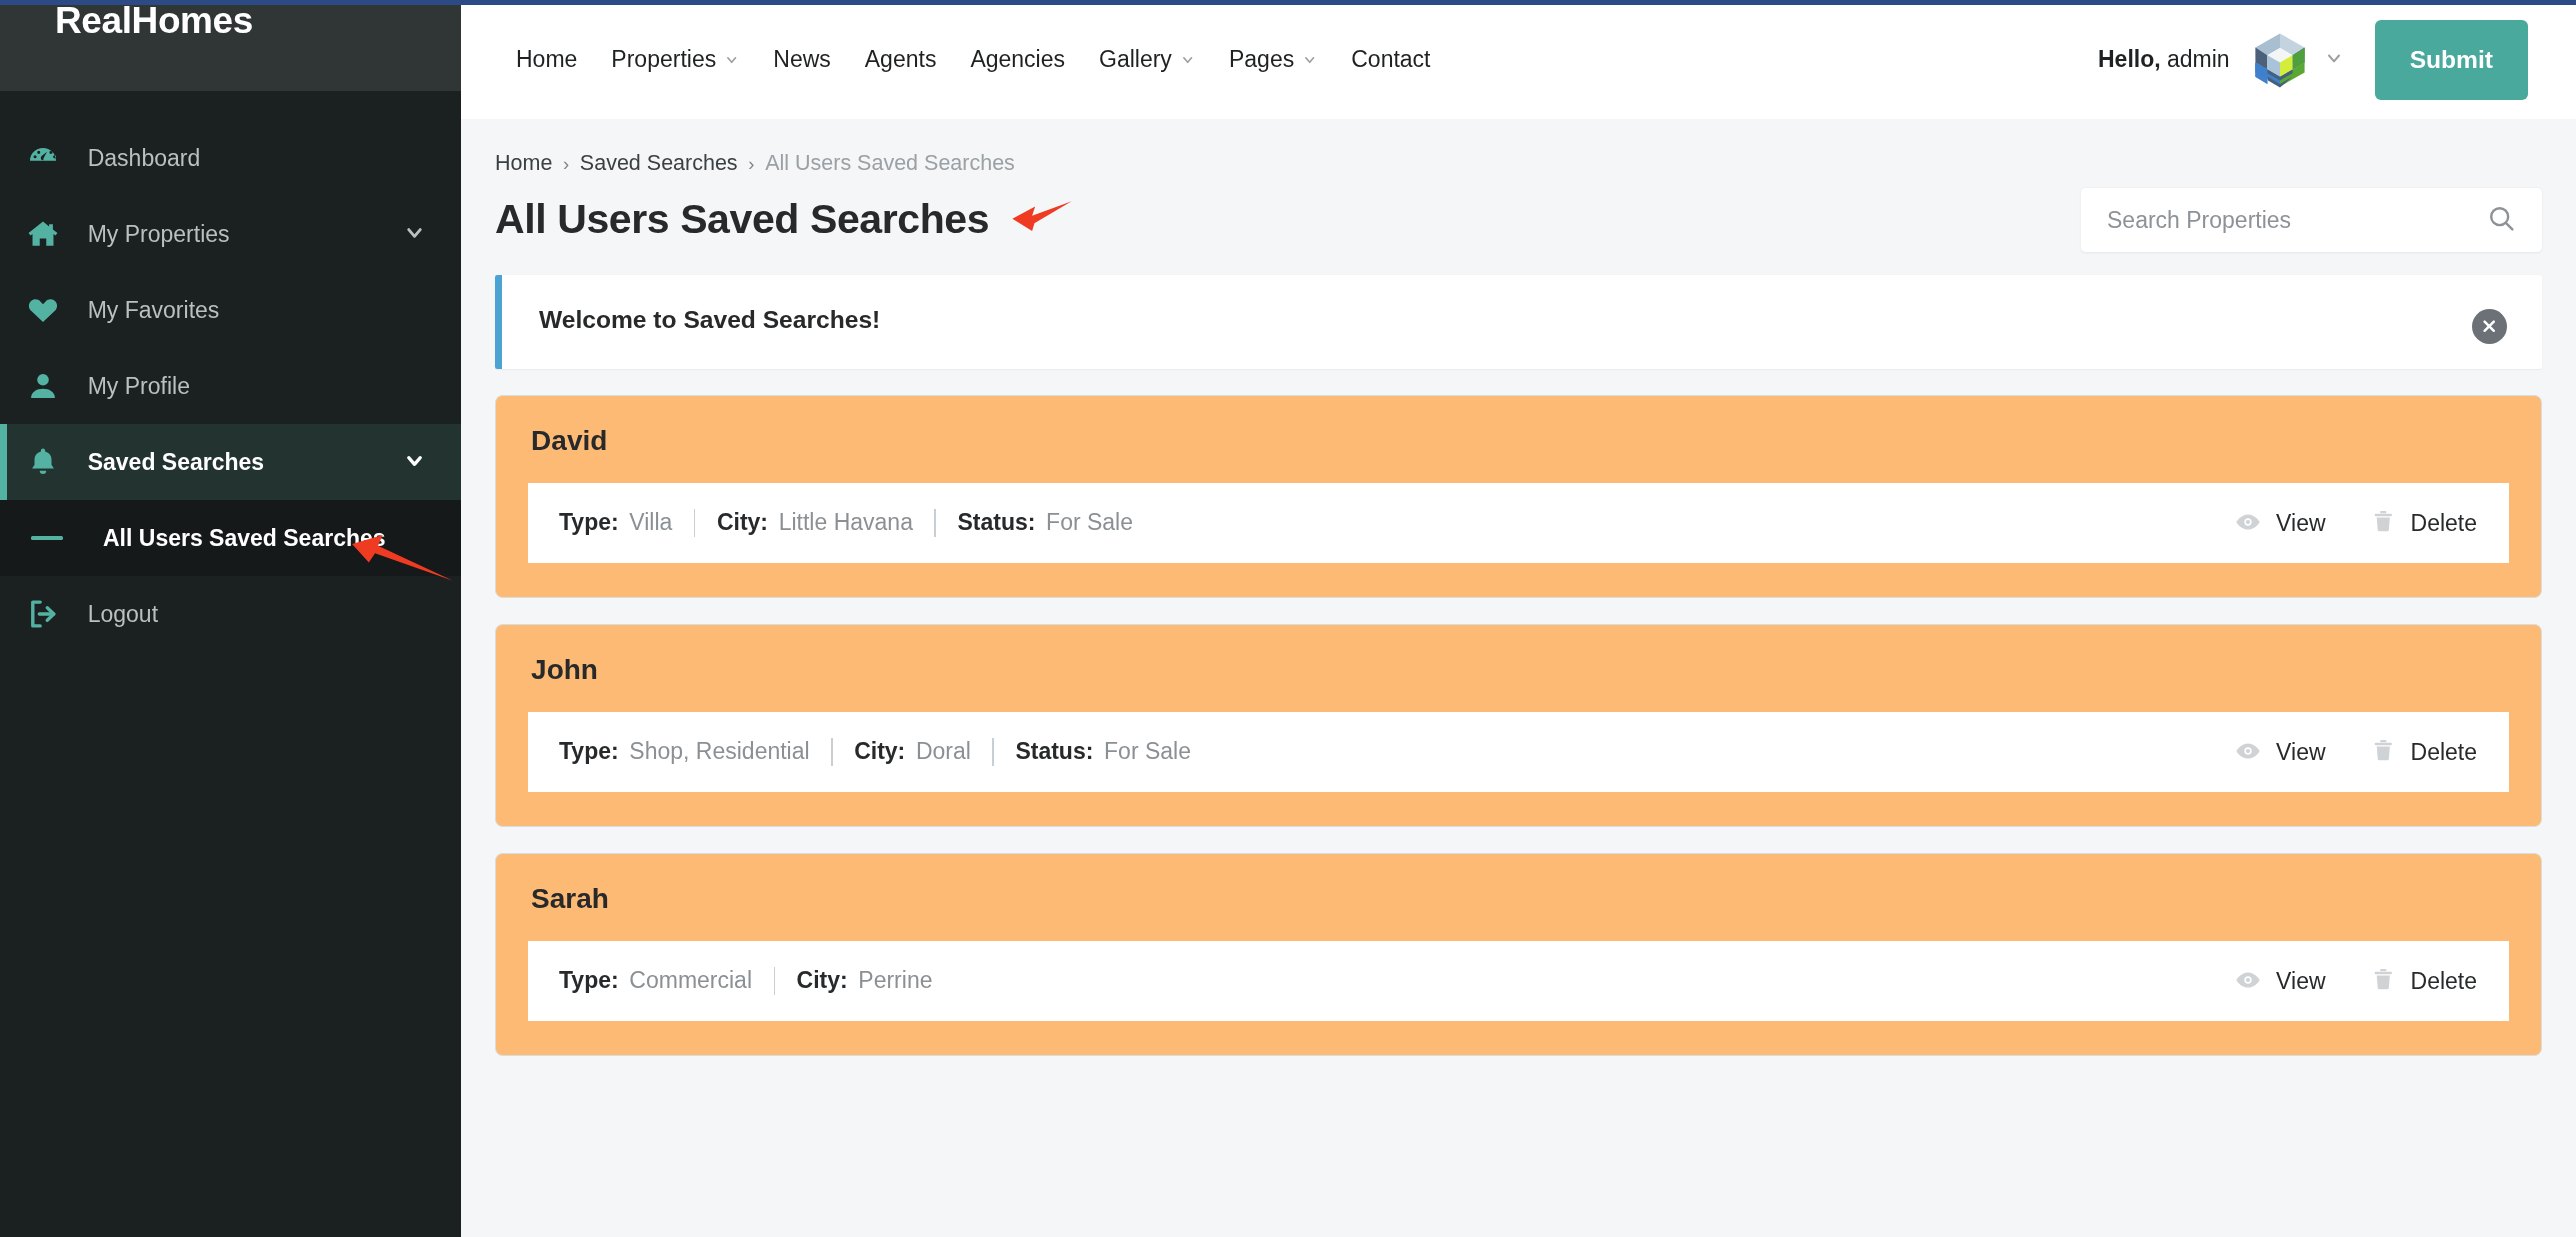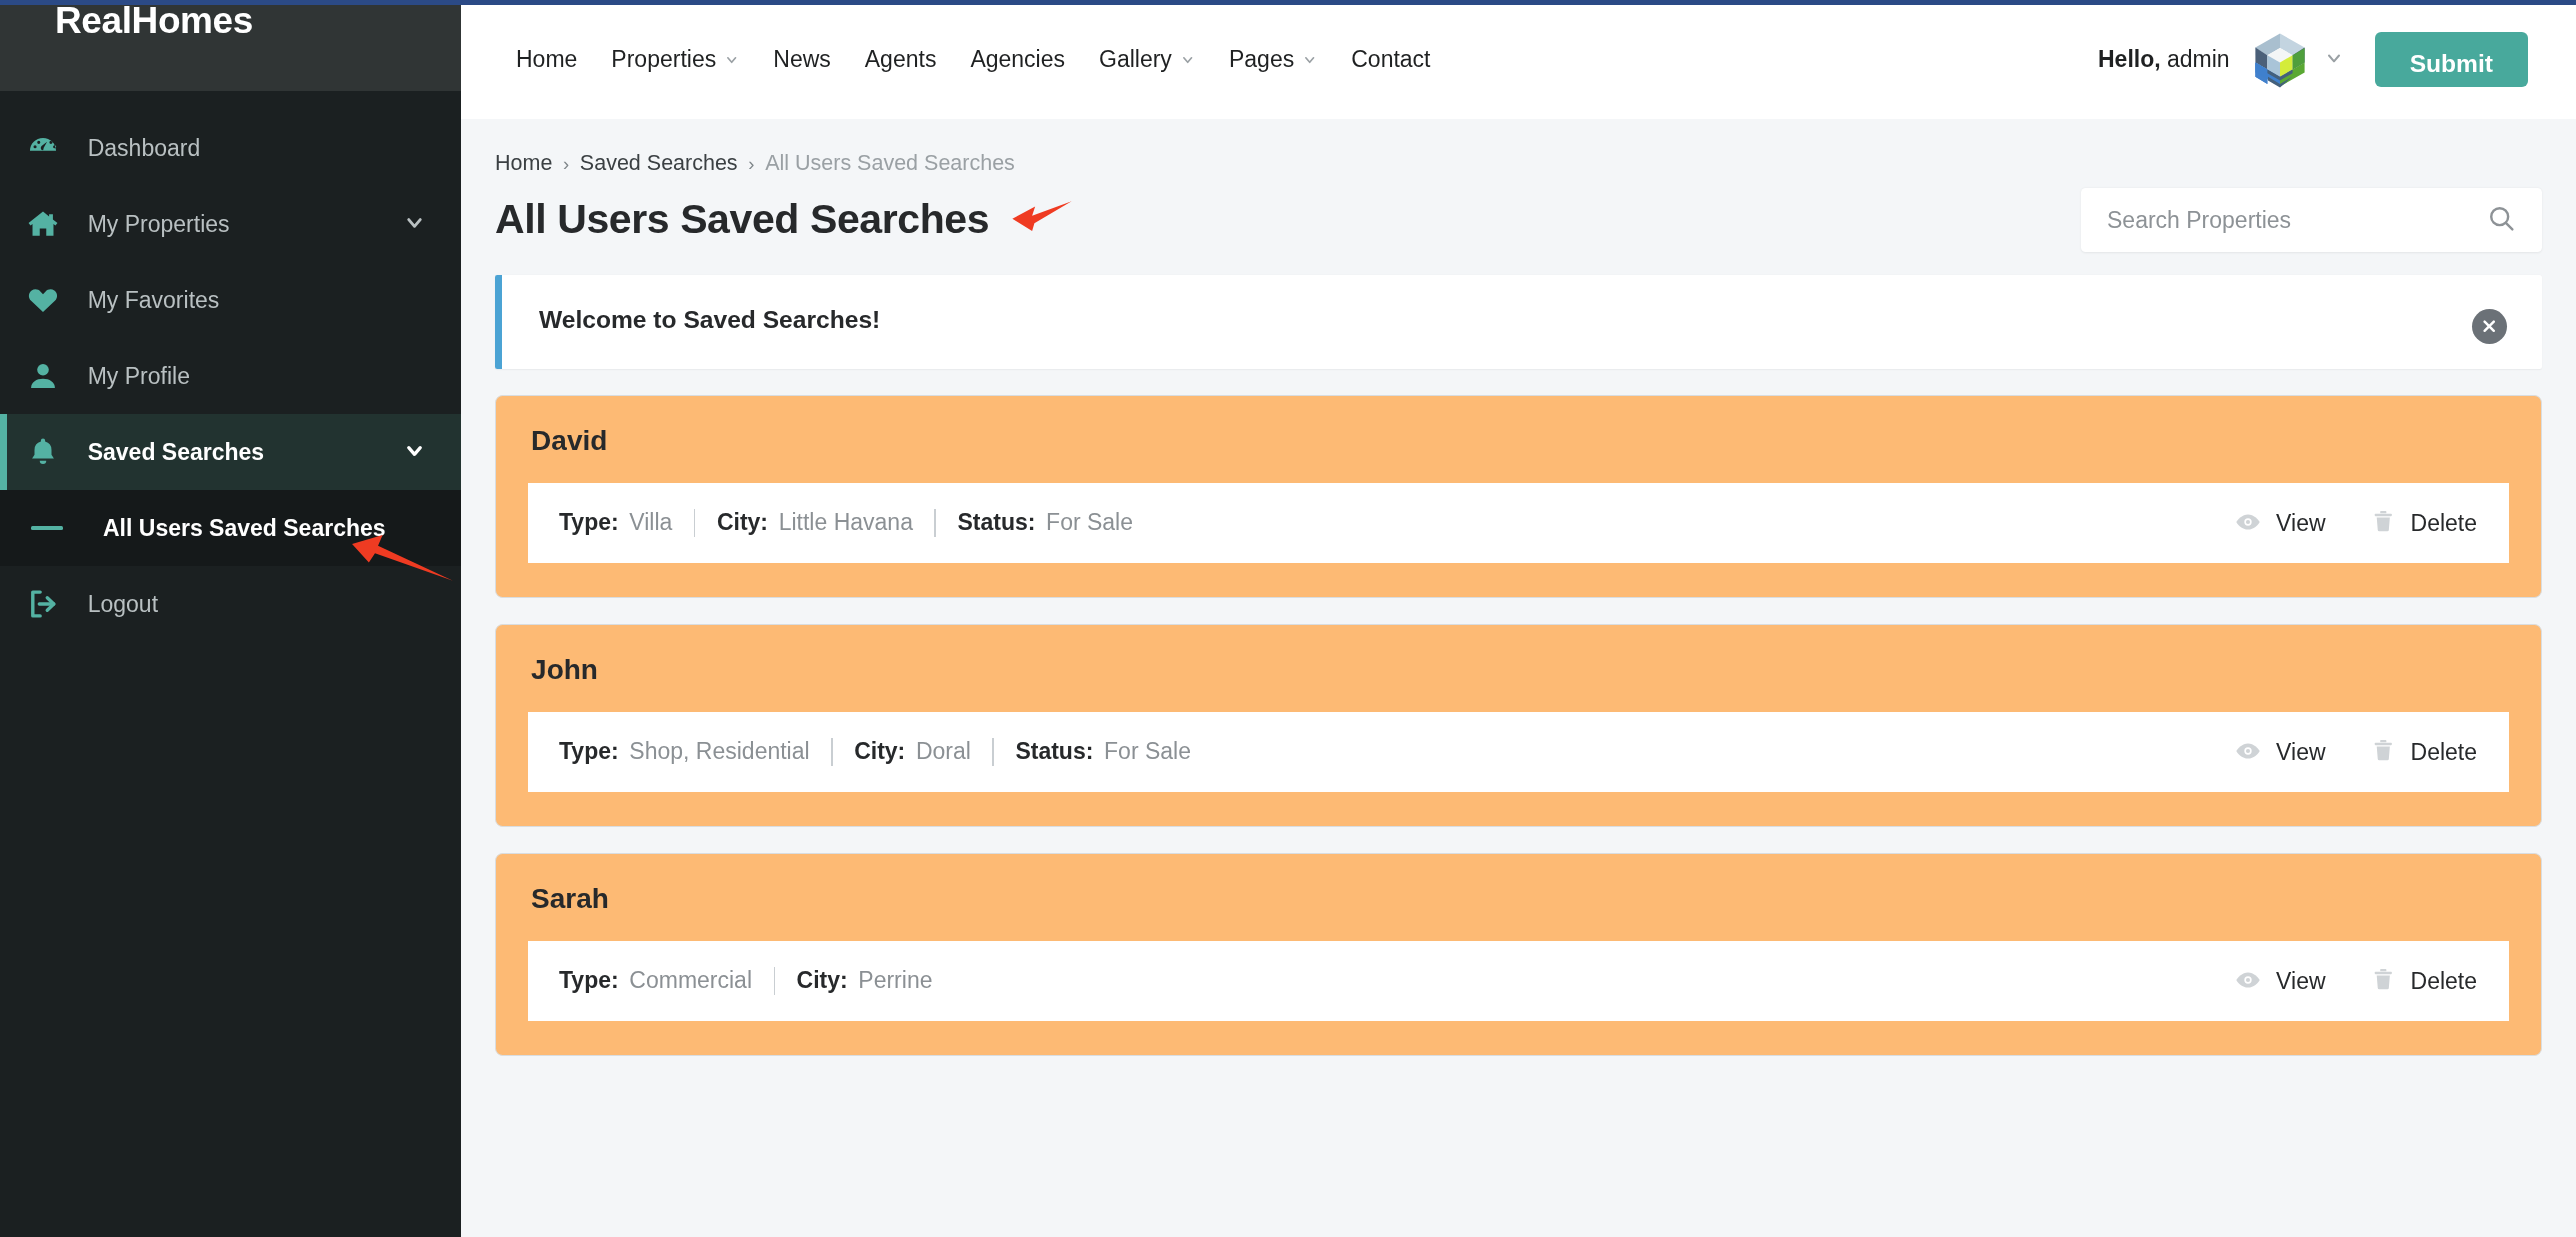--- a/index.html
+++ b/index.html
@@ -32,21 +32,21 @@
     background: #303535;
     display: flex;
     padding-left: 55px;
   }
   .sidebar-brand-text {
     color: #ffffff;
     font-size: 37px;
     font-weight: bold;
     letter-spacing: -0.4px;
   }
-  .nav-list { padding-top: 19px; }
+  .nav-list { padding-top: 19px; margin-top: 10px; }
 
   .nav-item {
     position: relative;
     display: flex;
     align-items: center;
     height: 76px;
     padding-left: 26px;
   }
   .nav-item .nav-icon {
     width: 51px;
@@ -159,21 +159,21 @@
   .avatar-caret { margin-left: 14px; color: #9aa0a4; }
   .submit-btn {
     margin-left: 31px;
     background: #48a99c;
     color: #ffffff;
     font-size: 24.6px;
     font-weight: bold;
     border: none;
     border-radius: 6.1px;
     padding: 0 35px;
-    height: 55px;
+    height: 80px;
     line-height: 63px;
     cursor: pointer;
     font-family: "Liberation Sans", sans-serif;
   }
 
   
   .content {
     position: absolute;
     top: 119px; left: 461px;
     width: 2115px;

